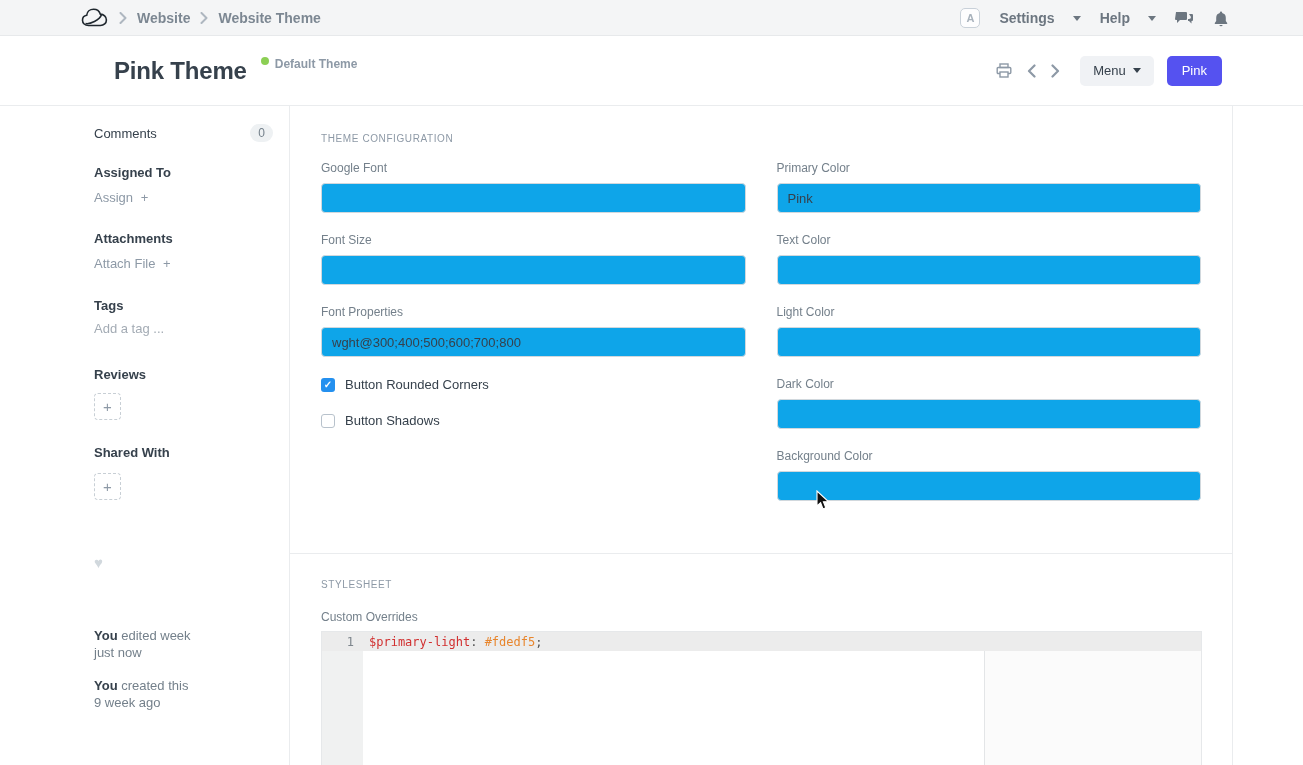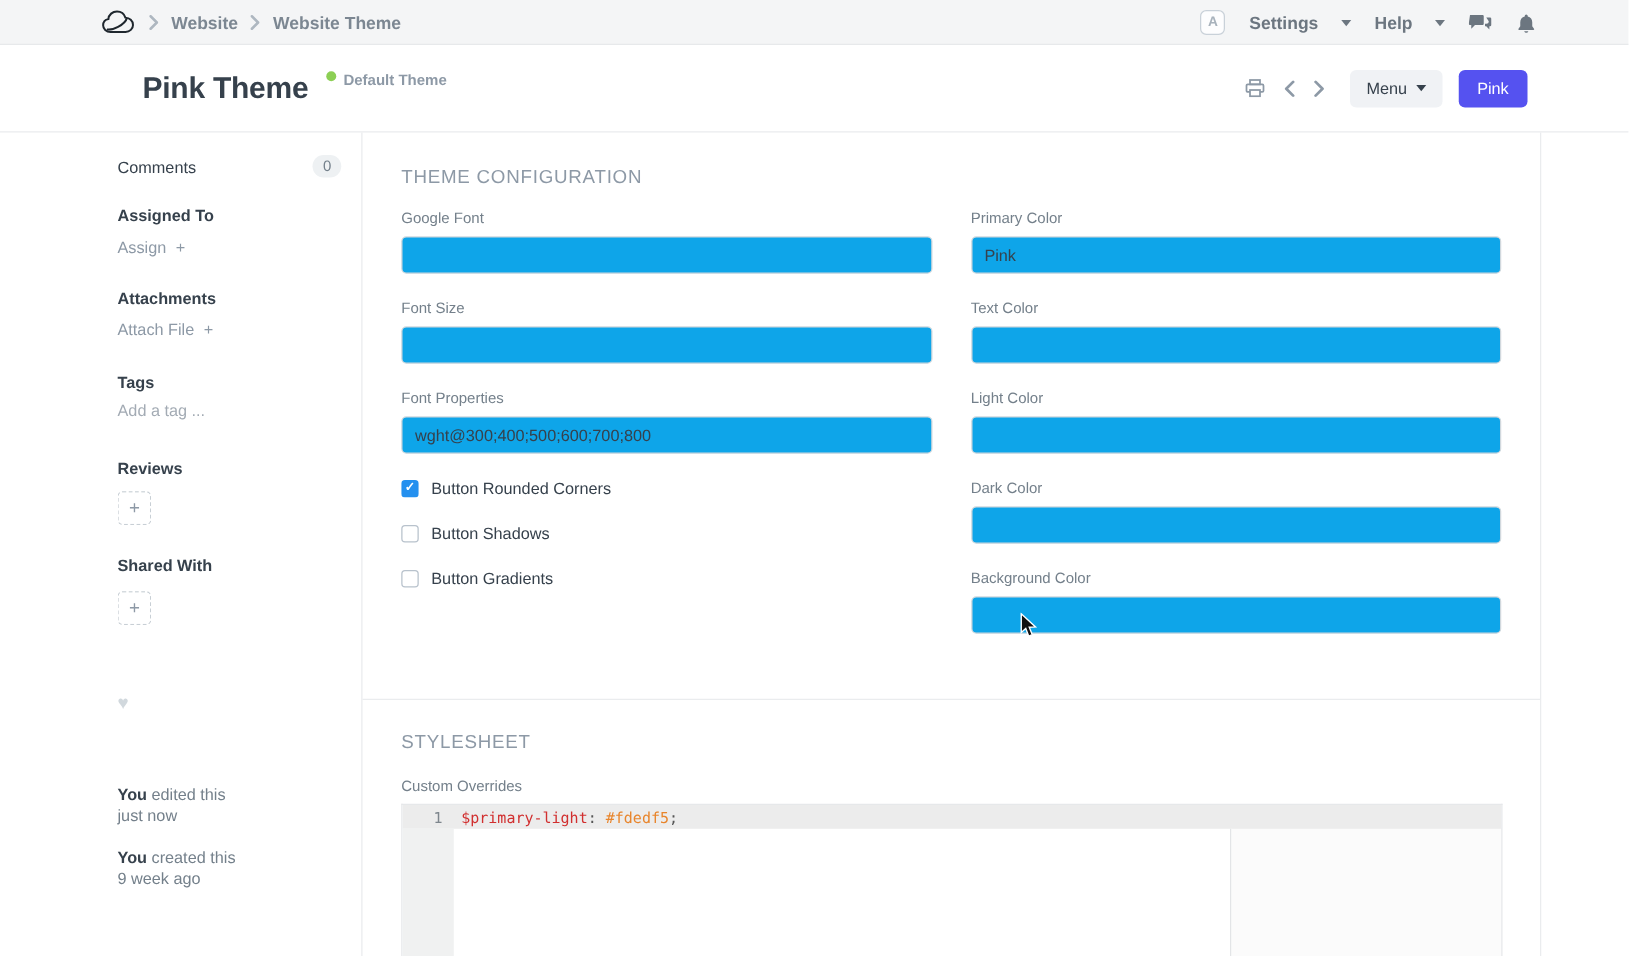--- a/index.html
+++ b/index.html
@@ -74,21 +74,21 @@
   }
   .plus-box {
     width:27px; height:27px; border:1px dashed #c8cfd5; border-radius:4px;
     color:#8d99a6; font-size:15px; display:flex; align-items:center; justify-content:center; cursor:pointer;
   }
   .heart { color:#d1d8dd; font-size:15px; cursor:pointer; }
   .sb-footer-block { font-size:13px; color:#74808b; line-height:17px; }
   .sb-footer-block b { color:#36414c; font-weight:700; }
   
   .form-section { padding:27px 31px 0 31px; }
-  .section-heading { font-size:15px; letter-spacing:0.6px; color:#8d99a6; font-weight:400; }
+  .section-heading { font-size:10px; letter-spacing:0.6px; color:#8d99a6; font-weight:400; }
   .cols { display:flex; gap:31px; margin-top:17px; }
   .col { width:425px; }
   .field { margin-bottom:20px; }
   .field-label { font-size:12px; color:#74808b; margin-bottom:8px; }
   .field input {
     width:100%; height:30px; border:1px solid #d1d8dd; border-radius:4px;
     padding:0 10px; font-size:13px; color:#36414c; outline:none;
     font-family:"Liberation Sans", sans-serif; background:#0ea5e9;
   }
   .check-row { display:flex; align-items:center; gap:10px; margin-bottom:21px; height:15px; }
@@ -236,21 +236,21 @@
       </div>
 
       <div class="sb-heading" style="margin-top:25px;">Shared With</div>
       <div class="plus-box" style="margin-top:13px;">
         <span>+</span>
       </div>
 
       <div class="heart" style="margin-top:54px;">♥</div>
 
       <div class="sb-footer-block" style="margin-top:56px;">
-        <b>You</b><span> edited this</span><br>
+        <b>You</b><span> edited week</span><br>
         <span>just now</span>
       </div>
       <div class="sb-footer-block" style="margin-top:16px;">
         <b>You</b><span> created this</span><br>
         <span>9 week ago</span>
       </div>
     </div>
 
     <div class="main">
 
@@ -273,24 +273,20 @@
 
             <div class="check-row">
               <span class="checkbox checked" style="background: rgb(36, 144, 239);">
                   <span class="tick">✓</span>
                 </span>
               <span class="check-label">Button Rounded Corners</span>
             </div>
             <div class="check-row">
               <span class="checkbox"></span>
               <span class="check-label">Button Shadows</span>
-            </div>
-            <div class="check-row">
-              <span class="checkbox"></span>
-              <span class="check-label">Button Gradients</span>
             </div>
           </div>
 
           <div class="col">
             <div class="field">
               <div class="field-label">Primary Color</div>
               <input type="text" value="Pink" style="">
             </div>
             <div class="field">
               <div class="field-label">Text Color</div>

